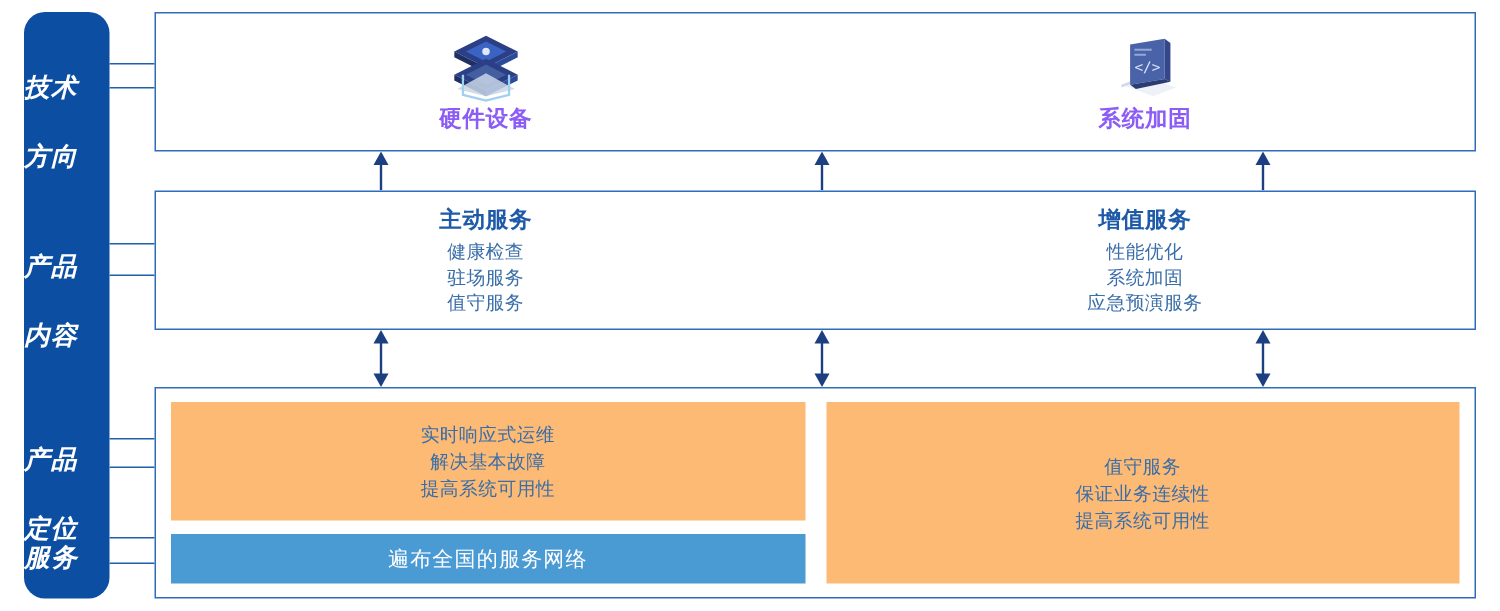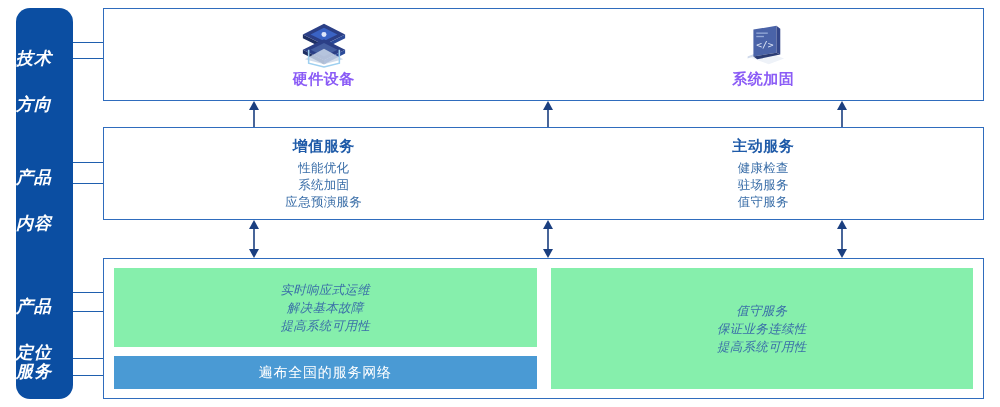--- a/index.html
+++ b/index.html
@@ -119,29 +119,28 @@
     box-sizing: border-box;
     gap: 14px;
   }
   .bottom-cell {
     flex: 1 1 0;
     display: flex;
     flex-direction: column;
     gap: 9px;
   }
   .posit-box {
-    background: #86efac;
+    background: #fdba74;
     flex: 1 1 auto;
     display: flex;
     flex-direction: column;
     align-items: center;
     justify-content: center;
     padding: 6px 4px;
     box-sizing: border-box;
-    font-style: italic;
   }
   .posit-line {
     font-size: 12.5px;
     color: #3a6ea8;
     line-height: 18px;
     letter-spacing: 0.3px;
   }
   .advantage-bar {
     background: #4a9ad4;
     height: 33px;
@@ -244,31 +243,31 @@
   <svg class="arrow-svg" style="left:836px; top:101px;" width="12" height="26">
     <line x1="6" y1="26" x2="6" y2="6" stroke="#1b3f80" stroke-width="1.6"></line>
     <polygon points="6,0 11,9 1,9" fill="#1b3f80"></polygon>
   </svg>
 
   <div class="sect" id="sect-content">
     <div class="content-row">
 
 
       <div class="content-cell">
+        <div class="content-title">主动服务</div>
+        <div class="content-item">健康检查</div>
+        <div class="content-item">驻场服务</div>
+        <div class="content-item">值守服务</div>
+      </div>
+
+      <div class="content-cell">
         <div class="content-title">增值服务</div>
         <div class="content-item">性能优化</div>
         <div class="content-item">系统加固</div>
         <div class="content-item">应急预演服务</div>
-      </div>
-
-      <div class="content-cell">
-        <div class="content-title">主动服务</div>
-        <div class="content-item">健康检查</div>
-        <div class="content-item">驻场服务</div>
-        <div class="content-item">值守服务</div>
       </div>
 
     </div>
   </div>
 
   <svg class="arrow-svg" style="left:248px; top:220px;" width="12" height="38">
     <line x1="6" y1="7" x2="6" y2="31" stroke="#1b3f80" stroke-width="1.6"></line>
     <polygon points="6,0 11,9 1,9" fill="#1b3f80"></polygon>
     <polygon points="6,38 11,29 1,29" fill="#1b3f80"></polygon>
   </svg>

